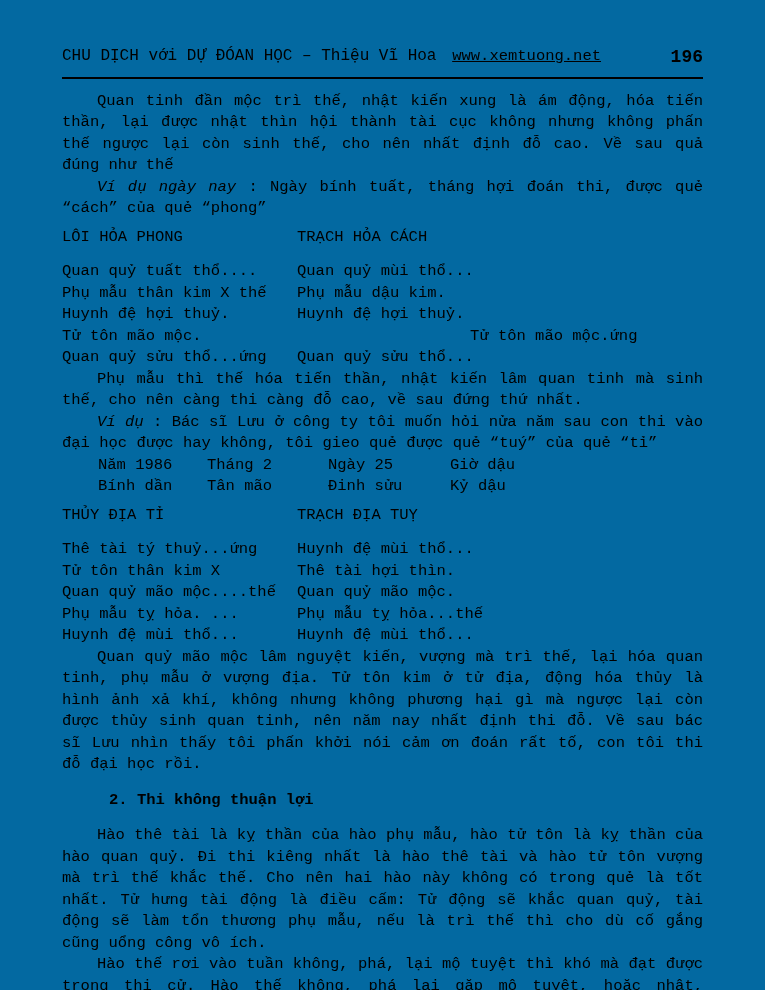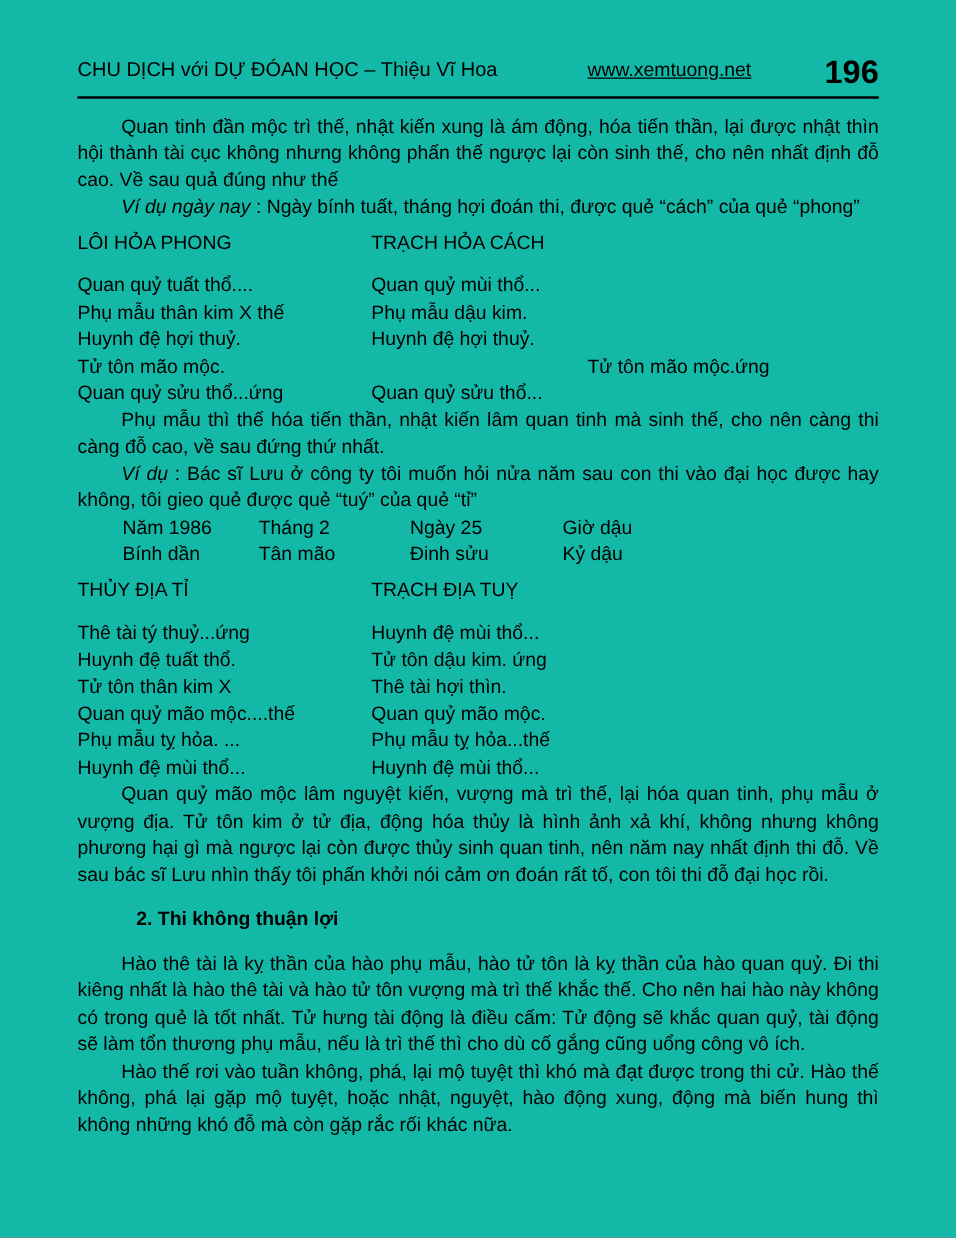--- a/index.html
+++ b/index.html
@@ -1,29 +1,29 @@
 <!DOCTYPE html>
 <html><head>
 <meta charset="utf-8">
 <style>
   html,body { margin:0; padding:0; background:#888; }
   .page {
-    width:765px; height:990px; background:#14b8a6; margin:0 auto;
-    font-family:Liberation Sans, sans-serif; font-size:15.5px; line-height:21.5px;
+    width:765px; height:990px; background:#0369a1; margin:0 auto;
+    font-family:Liberation Mono, monospace; font-size:15.5px; line-height:21.5px;
     color:#000; position:relative; overflow:hidden; box-sizing:border-box;
   }
   .content { padding:46px 62px 0 62px; }
   
   .hdr {
     display:flex; align-items:baseline; position:relative;
     border-bottom:2px solid #000; padding-bottom:9px;
   }
   .hdr-title { font-size:16px; white-space:nowrap; }
   .hdr-url { margin-left:auto; margin-right:102px; text-decoration:underline; font-size:15.5px; }
-  .hdr-page { position:absolute; right:0; top:-2px; font-weight:bold; font-size:26px; line-height:26px; }
+  .hdr-page { position:absolute; right:0; top:-2px; font-weight:bold; font-size:18px; line-height:26px; }
   
   .para { margin:0; text-align:justify; text-indent:35px; }
   .para.first { margin-top:12px; }
   .it { font-style:italic; }
   
   .hex-head { margin-top:7px; margin-bottom:13px; }
   .hex-row  { margin:0; }
   .c1 { display:inline-block; width:235px; vertical-align:top; }
   .c2 { display:inline-block; vertical-align:top; }
   .hex-row.shift .c2 { margin-left:173px; }
@@ -74,21 +74,20 @@
       <p class="date-row">
         <span class="d1">Bính dần</span><span class="d2">Tân mão</span><span class="d3">Đinh sửu</span><span class="d4">Kỷ dậu</span>
       </p>
     </div>
 
     <div>
       <p class="hex-head">
         <span class="c1">THỦY ĐỊA TỈ</span><span class="c2">TRẠCH ĐỊA TUỴ</span>
       </p>
       <p class="hex-row"><span class="c1">Thê tài tý thuỷ...ứng</span><span class="c2">Huynh đệ mùi thổ...</span></p>
-      <p class="hex-row"><span class="c1">Huynh đệ tuất thổ.</span><span class="c2">Tử tôn dậu kim. ứng</span></p>
       <p class="hex-row"><span class="c1">Tử tôn thân kim X</span><span class="c2">Thê tài hợi thìn.</span></p>
       <p class="hex-row"><span class="c1">Quan quỷ mão mộc....thế</span><span class="c2">Quan quỷ mão mộc.</span></p>
       <p class="hex-row"><span class="c1">Phụ mẫu tỵ hỏa. ...</span><span class="c2">Phụ mẫu tỵ hỏa...thế</span></p>
       <p class="hex-row"><span class="c1">Huynh đệ mùi thổ...</span><span class="c2">Huynh đệ mùi thổ...</span></p>
     </div>
 
     <p class="para">Quan quỷ mão mộc lâm nguyệt kiến, vượng mà trì thế, lại hóa quan tinh, phụ mẫu ở vượng địa. Tử tôn kim ở tử địa, động hóa thủy là hình ảnh xả khí, không nhưng không phương hại gì mà ngược lại còn được thủy sinh quan tinh, nên năm nay nhất định thi đỗ. Về sau bác sĩ Lưu nhìn thấy tôi phấn khởi nói cảm ơn đoán rất tố, con tôi thi đỗ đại học rồi.</p>
 
     <p class="section-heading">2. Thi không thuận lợi</p>
 

